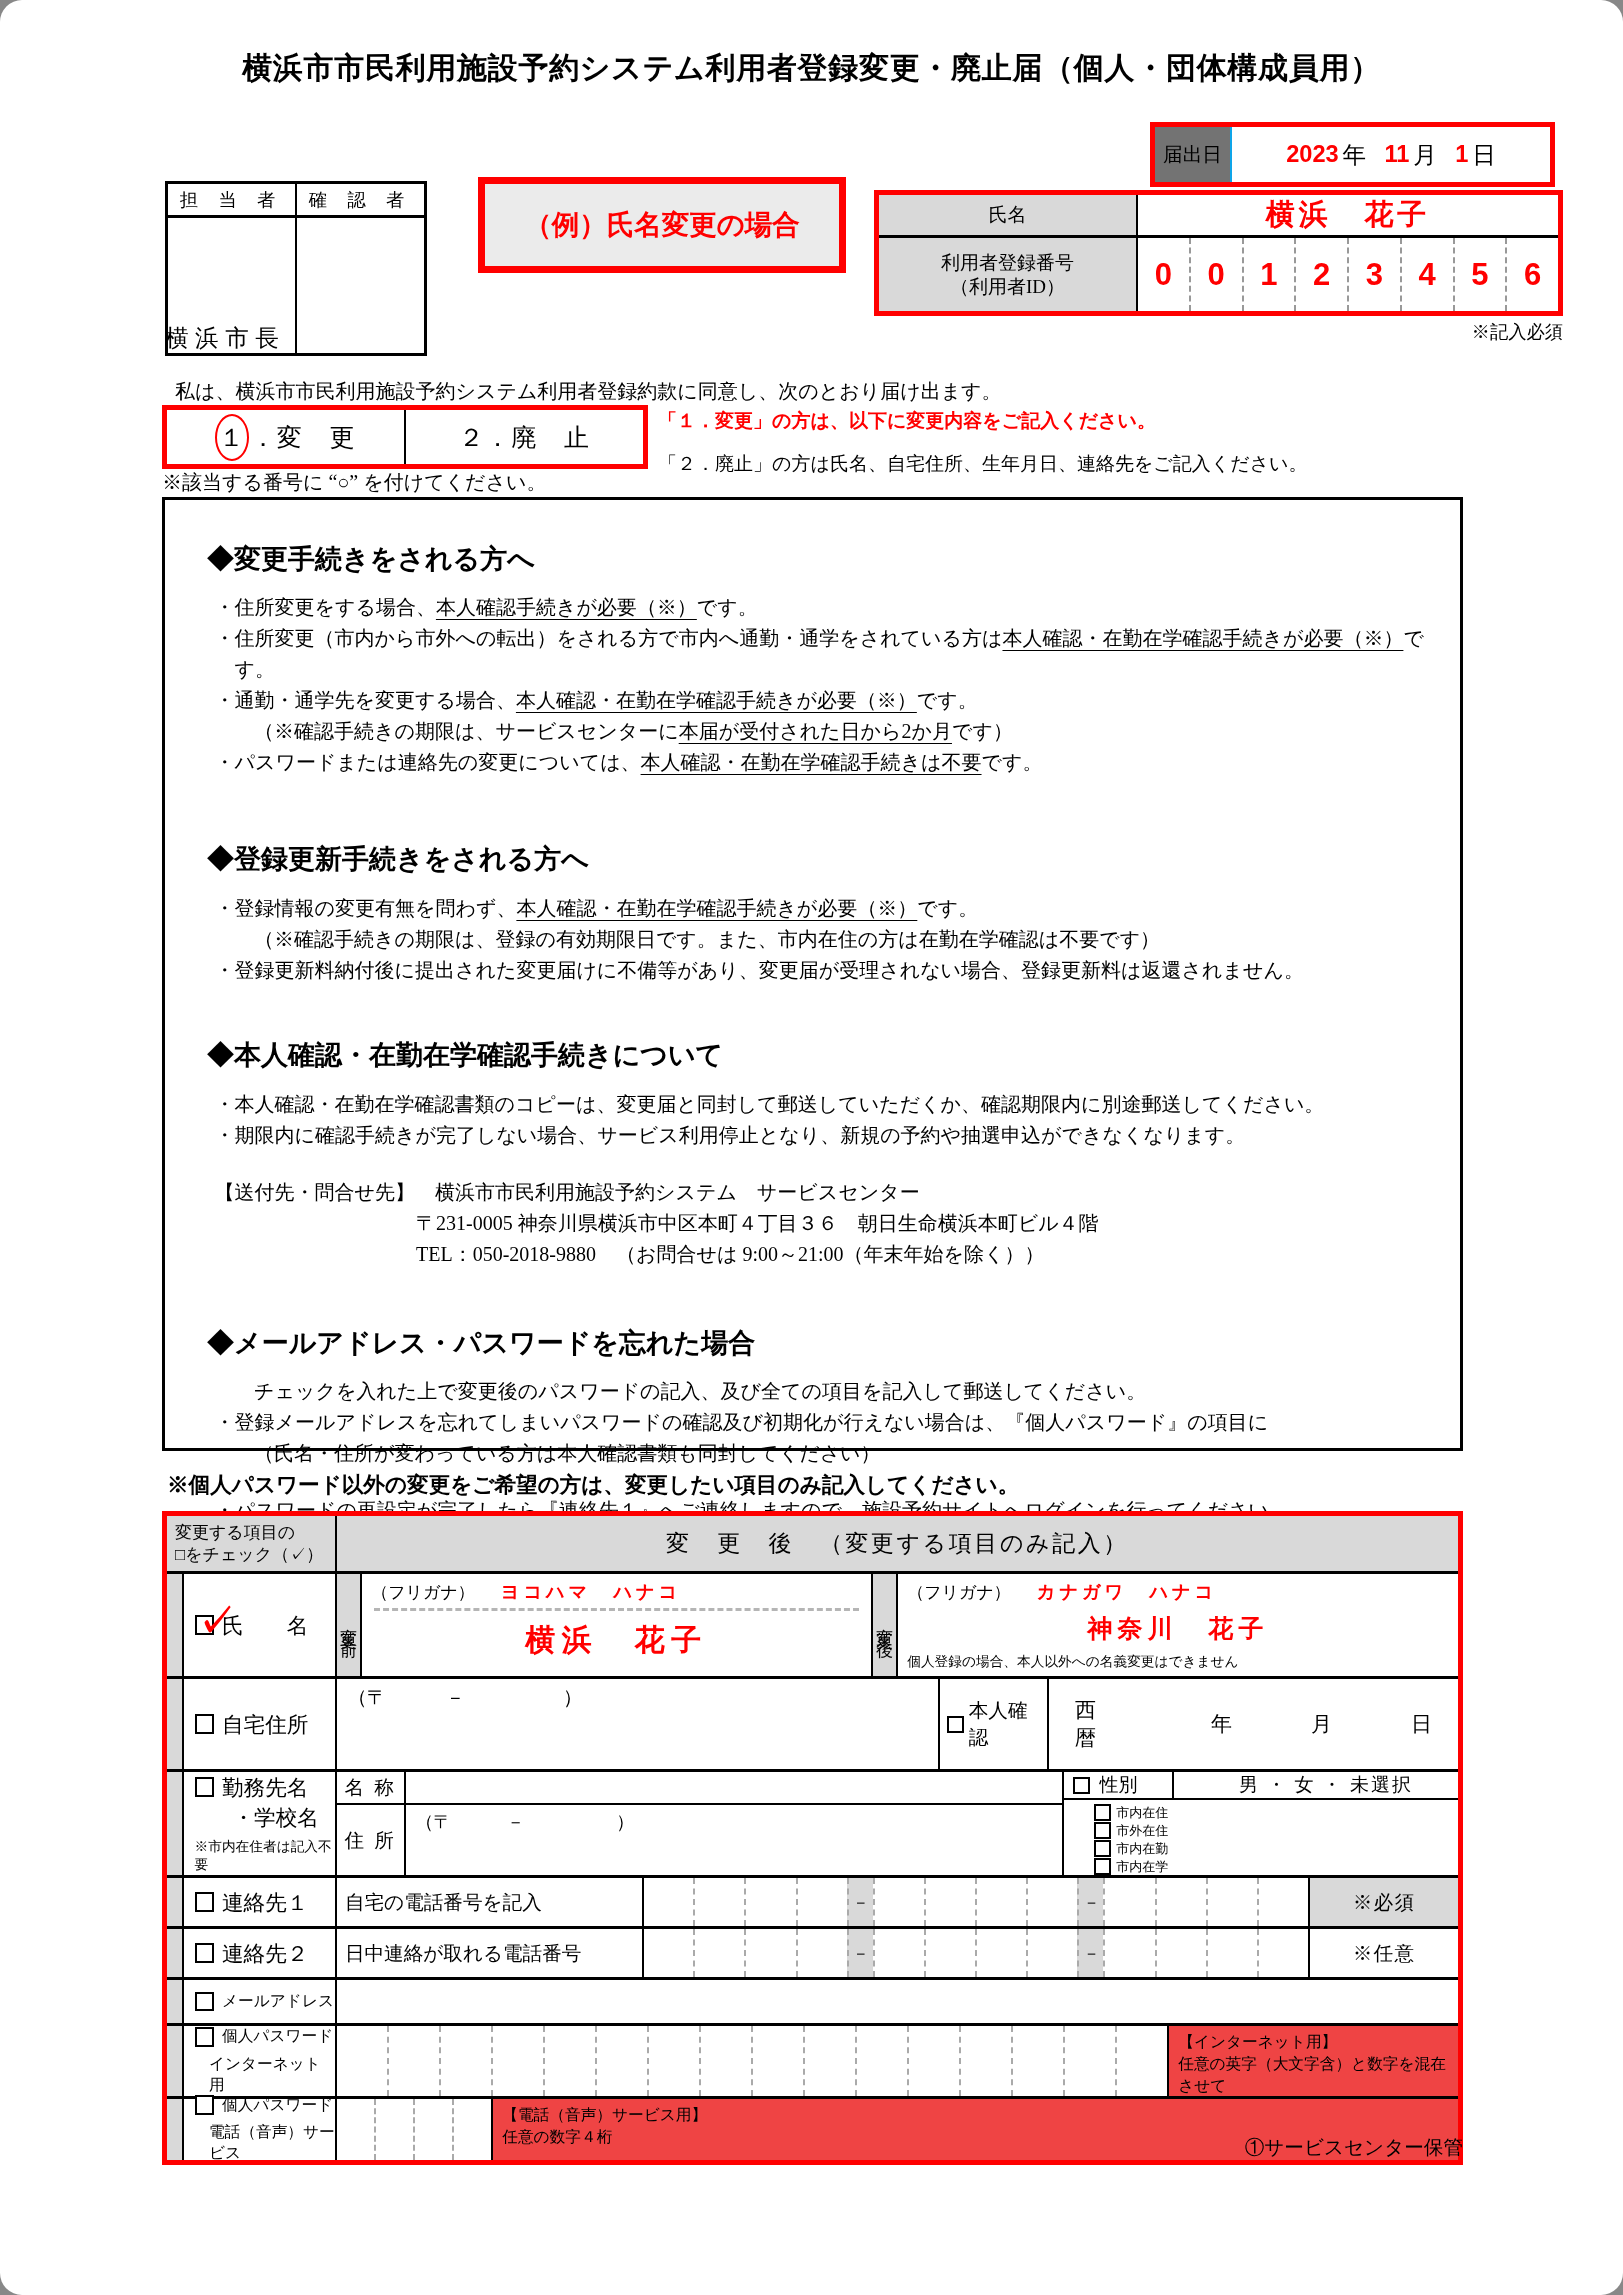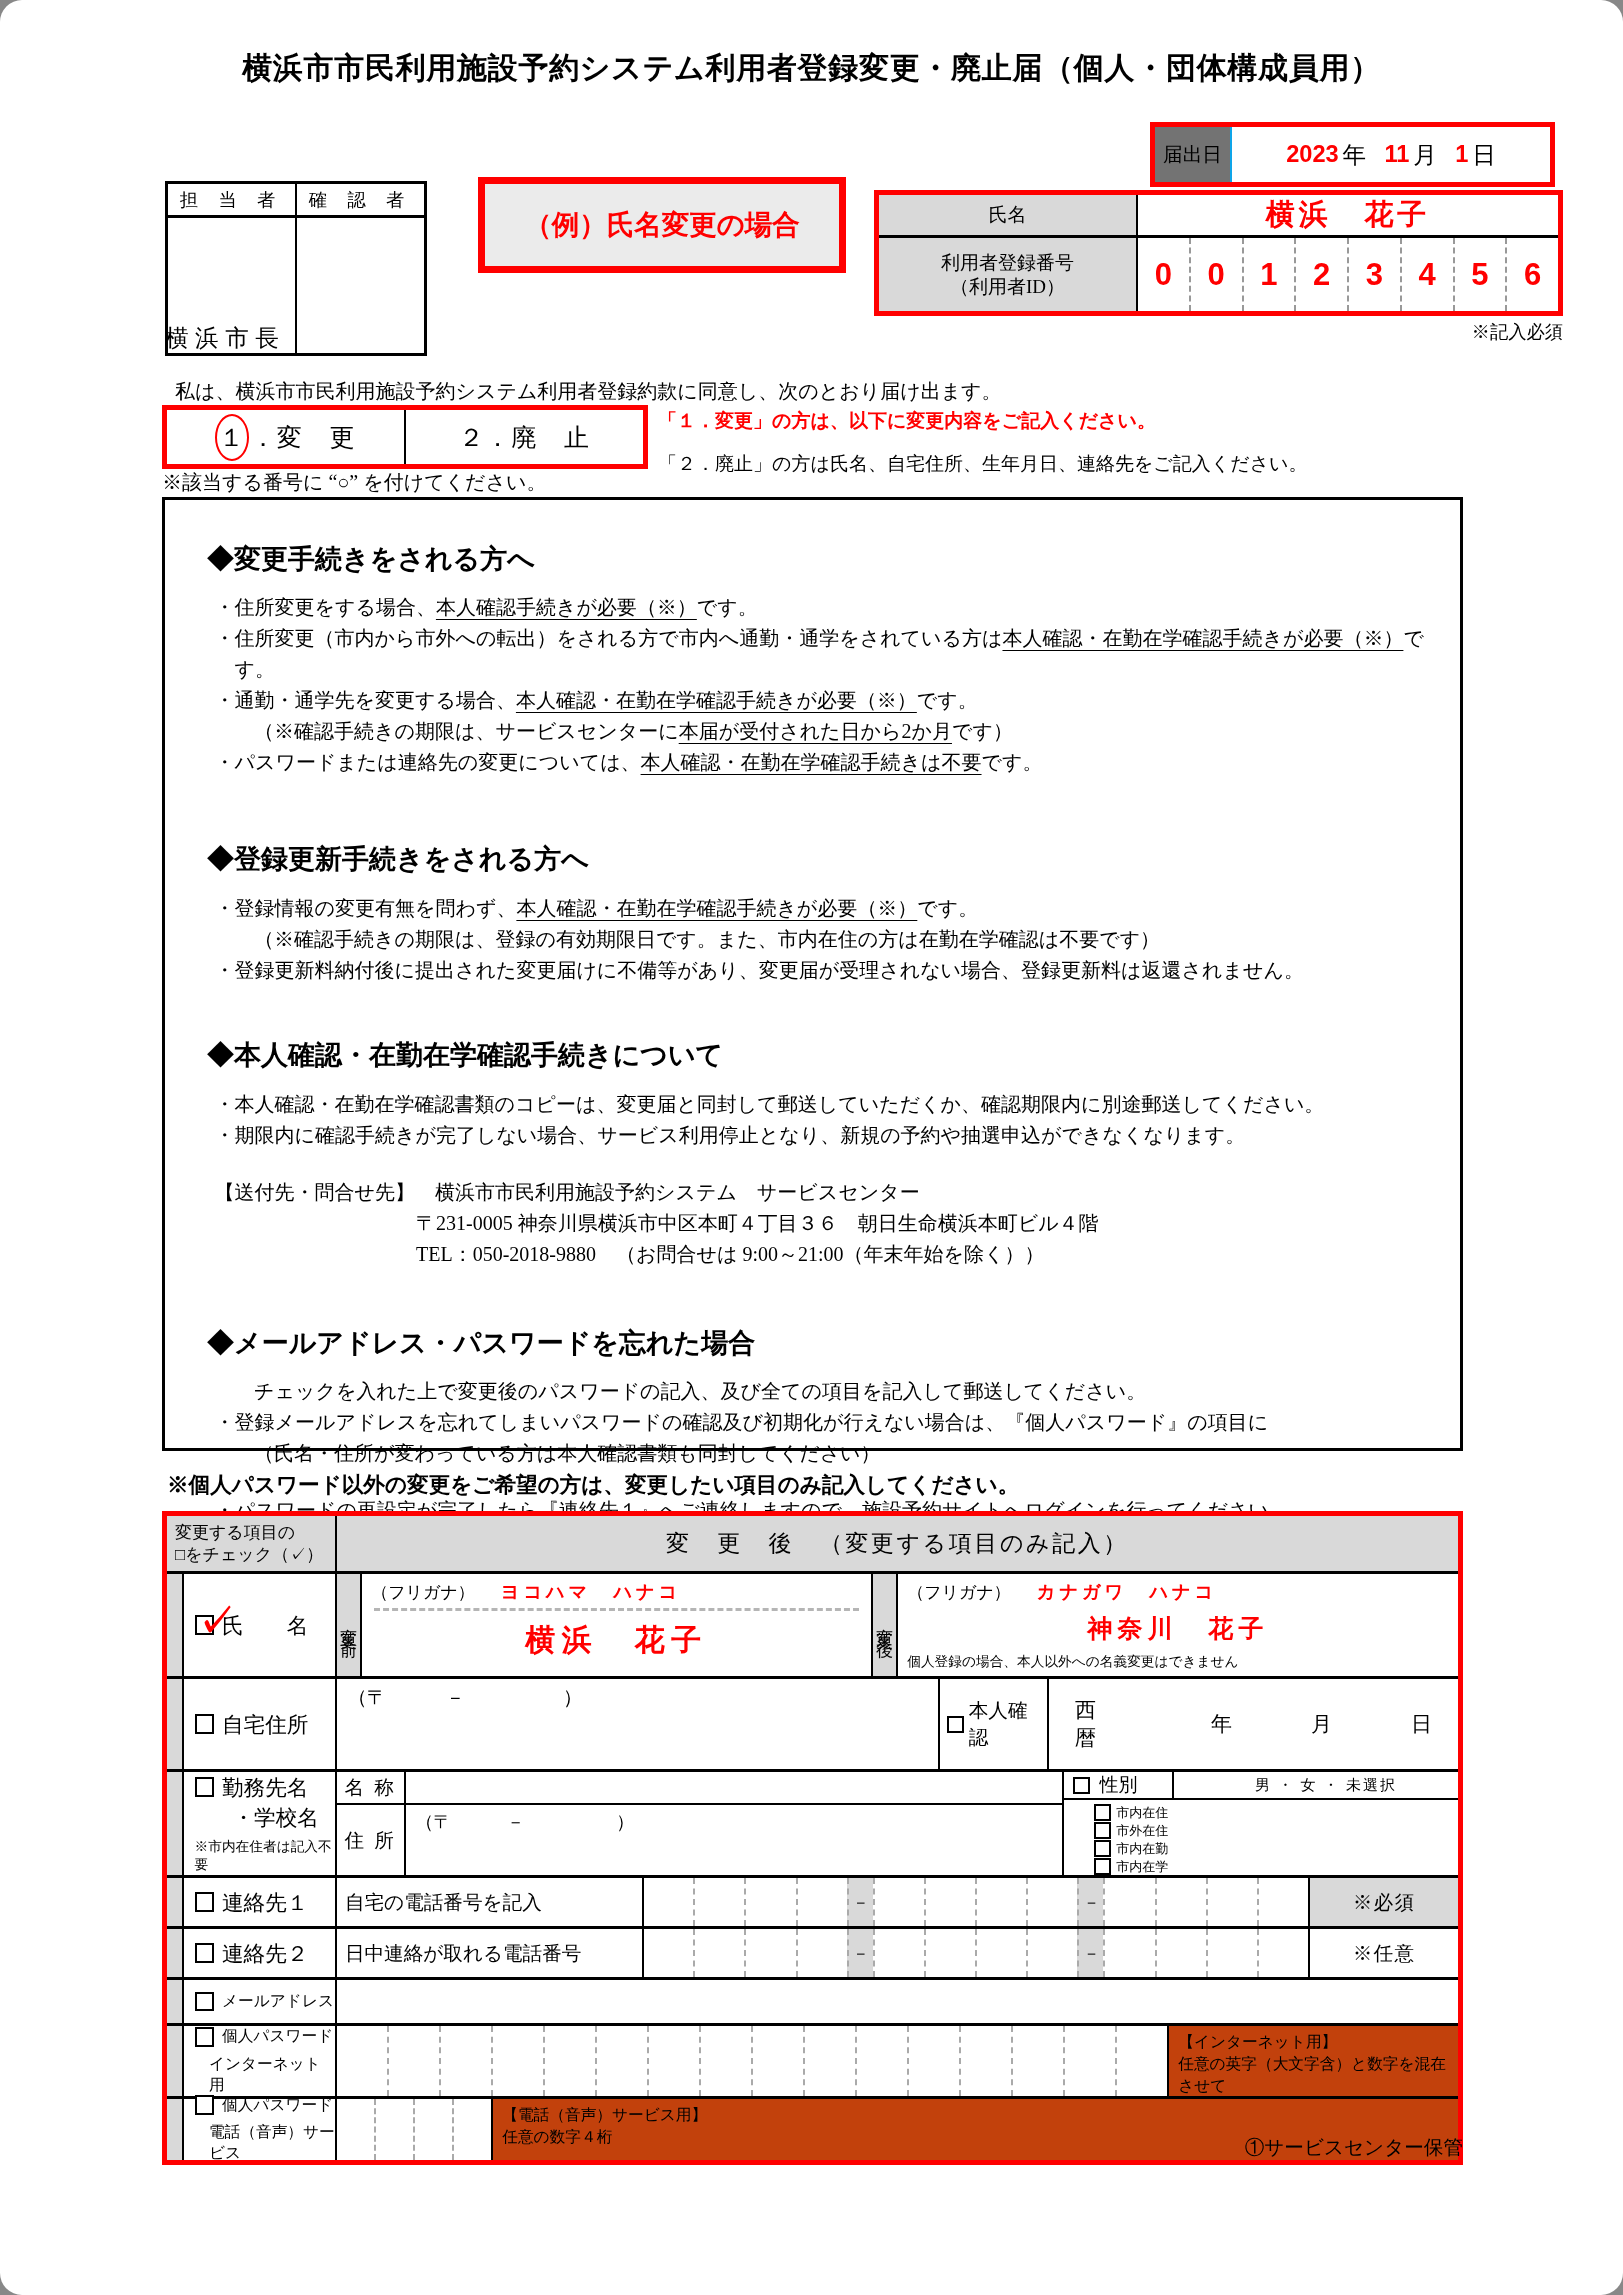--- a/index.html
+++ b/index.html
@@ -131,21 +131,21 @@
   .work-label .wl2 { padding-left: 38px; font-size: 21.6px; }
   .work-label .wnote { font-size: 13.7px; margin-top: 5.2px; }
   .work-mid { width: 727px; border-right: 2px solid #000; display:flex; flex-direction:column; }
   .wm-top { height: 33px; border-bottom: 2px solid #000; display:flex; }
   .wm-bot { flex:1; display:flex; }
   .wm-lab { width: 69px; border-right: 2px solid #000; display:flex; align-items:center; justify-content:center; font-size: 19.6px; letter-spacing: 2.6px; }
   .wm-val { flex:1; padding: 3.9px 0 0 9.2px; font-size: 18.3px; }
   .work-right { flex:1; display:flex; flex-direction:column; }
   .gender-row { height: 33px; border-bottom: 2px solid #000; display:flex; }
   .gender-lab { width: 110px; border-right: 2px solid #000; display:flex; align-items:center; gap: 9.2px; padding-left: 9.2px; font-size: 19px; }
-  .gender-opts { flex:1; display:flex; align-items:center; justify-content:center; font-size: 15px; letter-spacing: 2px; margin-left: 20px; }
+  .gender-opts { flex:1; display:flex; align-items:center; justify-content:center; font-size: 19px; letter-spacing: 2px; margin-left: 20px; }
   .res-grid { flex:1; display:grid; grid-template-columns: 1fr; align-items:center;
     padding: 3.9px 26px 3.9px 30px; font-size: 13px; }
   .res-item { display:flex; align-items:center; gap: 5.2px; }
 
   .row-contact { height: 51px; }
   .contact-desc { width: 307px; border-right: 2px solid #000; display:flex; align-items:center; padding-left: 7.9px; font-size: 19.6px; }
   .pdigits { width: 666px; border-right: 2px solid #000; display:flex; align-items:stretch; }
   .pdigits > * + * { border-left: 2px dashed #aaa; }
   .dcell { flex: 1; }
   .dash-cell { width: 26px; background:#d9d9d9; display:flex; align-items:center; justify-content:center; font-size: 17px; flex:none; }
@@ -159,21 +159,21 @@
   .row-pw { }
   .pw-label .lrow span:last-child { font-size: 15.7px; }
   .pw-label .pl2 { font-size: 15.7px; padding-left: 14.4px; margin-top: 6.5px; }
   .pwcells { display:flex; align-items:stretch; border-right: 2px solid #000; }
   .pwcells > * + * { border-left: 2px dashed #aaa; }
   .pwcell { flex:1; }
   .row-pwnet { height: 73px; }
   .row-pwnet .pwcells { width: 832px; }
   .row-pwtel { height: 64px; }
   .row-pwtel .pwcells { width: 156px; }
-  .pwnote { flex:1; background:#c2410c; padding: 5.2px 0 0 9.2px; font-size: 15.7px; line-height: 22px; }
+  .pwnote { flex:1; background:#ef4444; padding: 5.2px 0 0 9.2px; font-size: 15.7px; line-height: 22px; }
 
   #footer-note { top: 2134px; right: 160px; font-size: 19.6px; }
 </style>
 </head>
 <body>
 
 <div id="page">
 
   <div id="title" class="abs">横浜市市民利用施設予約システム利用者登録変更・廃止届（個人・団体構成員用）</div>
 

